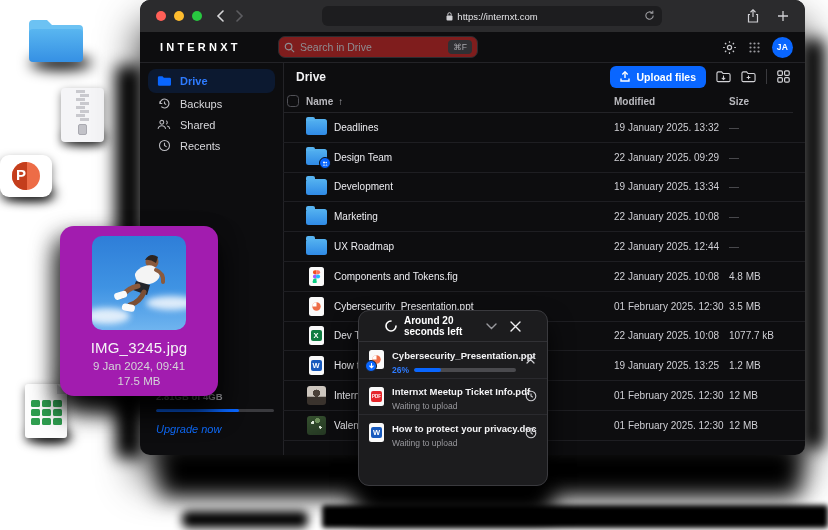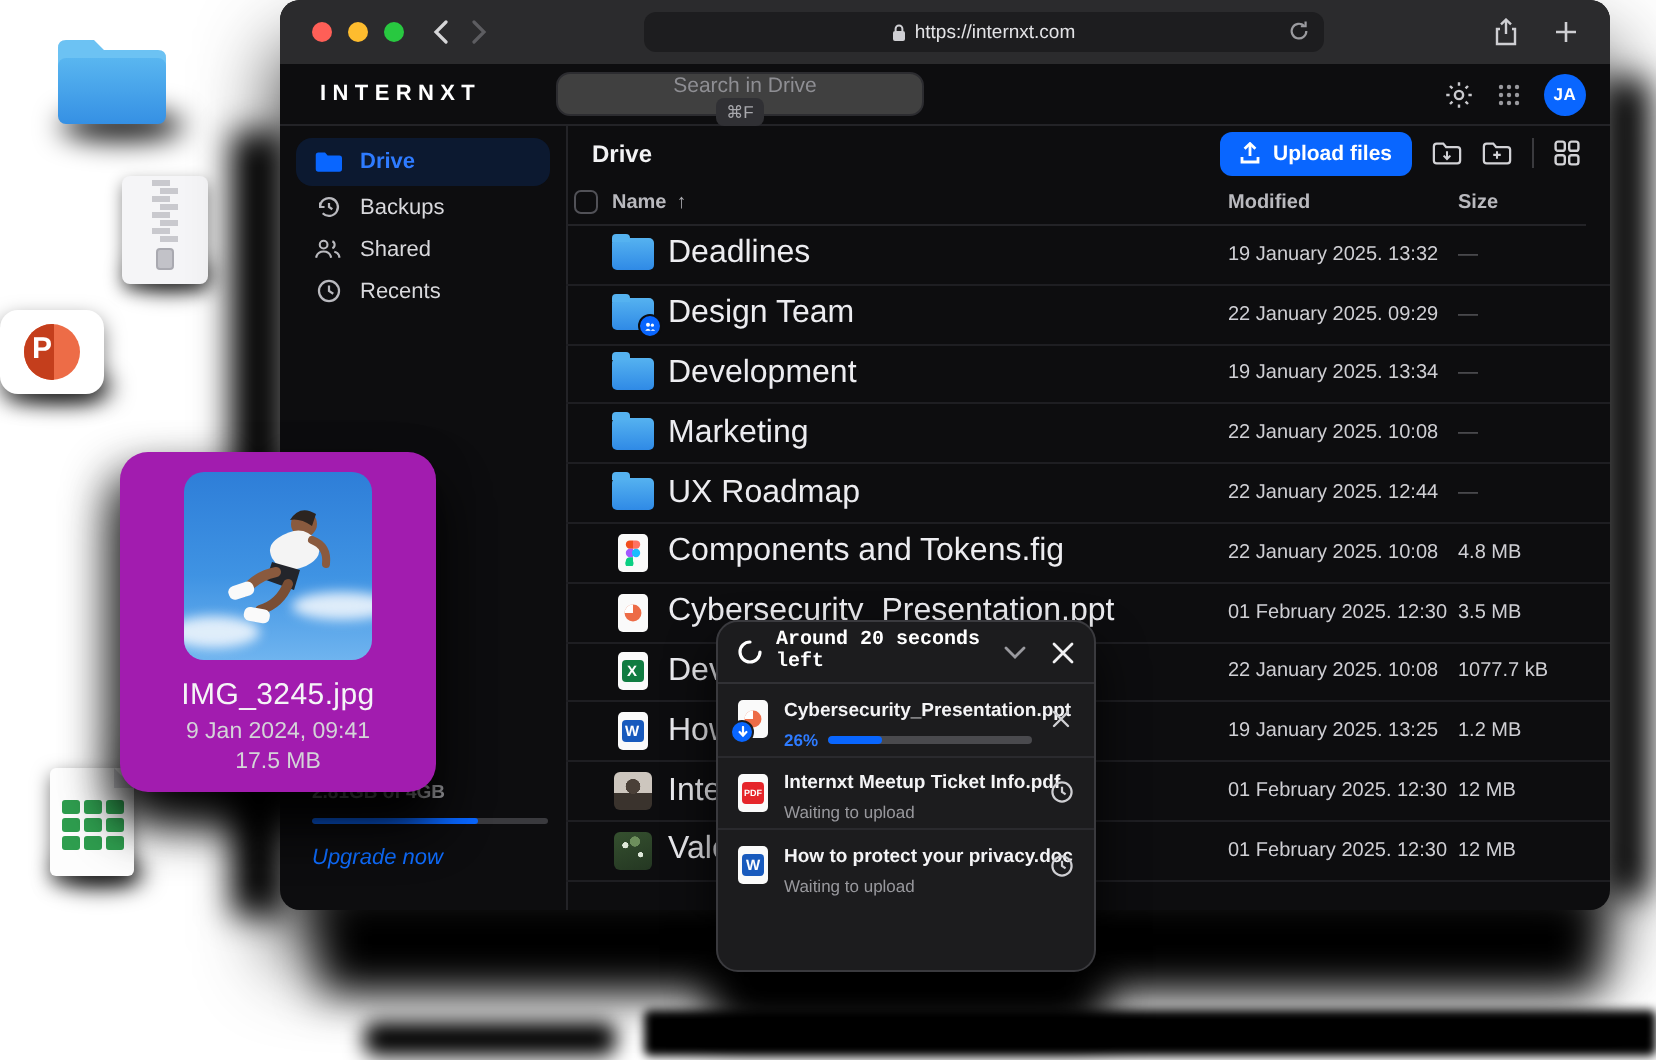--- a/index.html
+++ b/index.html
@@ -65,22 +65,22 @@
   .navbtn{margin-left:14px;color:#d6d6d8;}
   .navbtn.dim{color:#5d5d61;margin-left:10px;}
   .urlbar{position:absolute;left:182px;top:6px;width:340px;height:20px;background:#1d1d1f;border-radius:6px;
           display:flex;align-items:center;justify-content:center;color:#e3e3e6;font-size:9.5px;gap:4px;}
   .url-refresh{position:absolute;right:7px;top:4px;color:#9b9b9f;}
   .chrome-right{position:absolute;right:16px;top:0;height:32px;display:flex;align-items:center;gap:18px;color:#cfcfd3;}
 
   .appbar{position:absolute;left:0;top:32px;right:0;height:30px;border-bottom:1px solid #232327;
           display:flex;align-items:center;}
   .logo{margin-left:20px;color:#fff;font-size:11px;font-weight:bold;letter-spacing:3.2px;}
-  .searchbar{position:absolute;left:138px;top:4px;width:184px;height:22px;background:#404040;
-             border:1px solid #2c2c30;border-radius:7px;display:flex;align-items:center;padding:0 5px;box-sizing:border-box;flex-direction:column;}
+  .searchbar{position:absolute;left:138px;top:4px;width:200px;height:22px;background:#7f1d1d;
+             border:1px solid #2c2c30;border-radius:7px;display:flex;align-items:center;padding:0 5px;box-sizing:border-box;}
   .search-ph{color:#8e8e93;font-size:10.5px;margin-left:5px;flex:1;}
   .kbd{background:#303034;color:#a8a8ad;font-size:8.5px;border-radius:4px;padding:2px 5px;}
   .appbar-right{position:absolute;right:12px;top:0;height:30px;display:flex;align-items:center;gap:12px;}
   .avatar{width:21px;height:21px;border-radius:50%;background:#0966ff;color:#fff;font-size:8.5px;font-weight:bold;
           display:flex;align-items:center;justify-content:center;letter-spacing:.3px;}
 
   .sidebar{position:absolute;left:0;top:63px;bottom:0;width:143px;border-right:1px solid #232327;}
   .side-list{padding:6px 8px 0 8px;}
   .side-item{height:21px;display:flex;align-items:center;gap:9px;padding:0 9px;border-radius:8px;
              color:#d8d8dc;font-size:11px;}
@@ -108,21 +108,21 @@
   .thead .cb{position:absolute;left:4px;}
   .th-name{position:absolute;left:23px;display:flex;gap:5px;align-items:center;}
   .sort-arrow{font-weight:normal;color:#a8a8ad;font-size:10px;}
   .th-mod{position:absolute;left:331px;}
   .th-size{position:absolute;left:446px;}
   .thead-line{position:absolute;left:0;right:12px;top:49px;height:1px;background:#232327;}
 
   .rows{position:absolute;left:0;top:50px;right:0;bottom:0;}
   .row{position:relative;height:28.8px;display:flex;align-items:center;border-bottom:1px solid #1e1e22;}
   .ricon{position:absolute;left:21px;width:24px;height:20px;display:flex;align-items:center;justify-content:center;}
-  .rname{position:absolute;left:51px;color:#ececf0;font-size:16px;white-space:nowrap;}
+  .rname{position:absolute;left:51px;color:#ececf0;font-size:10px;white-space:nowrap;}
   .rmod{position:absolute;left:331px;color:#cfcfd4;font-size:10px;white-space:nowrap;}
   .rsize{position:absolute;left:446px;color:#cfcfd4;font-size:10px;}
   .rsize.dash{color:#5c5c61;}
 
   
   .fold{width:21px;height:16px;background:linear-gradient(180deg,#55b2f0,#2f8ae6);border-radius:2.5px;position:relative;}
   .fold::before{content:"";position:absolute;left:0;top:-2.5px;width:9px;height:4px;background:#55b2f0;
                 border-radius:2px 2px 0 0;}
   .fold .share-badge{position:absolute;right:-4px;bottom:-4px;width:10px;height:10px;border-radius:50%;
                 background:#0966ff;border:1.5px solid #0d0d0f;display:flex;align-items:center;justify-content:center;}
@@ -139,21 +139,21 @@
       radial-gradient(circle at 70% 60%, #dfe8da 0 7%, transparent 8%),
       radial-gradient(circle at 55% 25%, #6d8f5c 0 14%, transparent 15%),
       linear-gradient(160deg,#35502f,#243722);}
   .badge{position:absolute;left:-4px;bottom:-3px;width:10px;height:10px;border-radius:50%;
          border:1.5px solid #1c1c1e;display:flex;align-items:center;justify-content:center;}
   .badge.green{background:#2dbd4e;} .badge.blue{background:#0966ff;}
 
   
   .popup{left:358px;top:310px;width:190px;height:176px;background:#1c1c1e;border:1px solid #3a3a3e;
          border-radius:11px;box-sizing:border-box;z-index:7;box-shadow:0 14px 24px rgba(0,0,0,.8);}
-  .popup-head{height:30px;display:flex;align-items:center;padding:0 10px;border-bottom:1px solid #313135;gap:7px;font-family:Liberation Mono, monospace;}
+  .popup-head{height:30px;display:flex;align-items:center;padding:0 26px;border-bottom:1px solid #313135;gap:7px;}
   .popup-title{color:#fff;font-size:10px;font-weight:bold;flex:1;}
   .popup-item{height:35.5px;display:flex;align-items:center;padding:0 10px;border-bottom:1px solid #2a2a2e;gap:8px;}
   .popup-item:last-child{border-bottom:none;}
   .pi-icon{position:relative;flex:none;}
   .pi-text{flex:1;min-width:0;}
   .pi-name{color:#f4f4f6;font-size:9.5px;font-weight:bold;white-space:nowrap;overflow:hidden;text-overflow:ellipsis;}
   .pi-status{font-size:8.5px;margin-top:2px;display:flex;align-items:center;gap:5px;}
   .st-done{color:#2fd159;font-weight:bold;}
   .st-wait{color:#98989d;}
   .st-pct{color:#2e7bff;font-weight:bold;}

